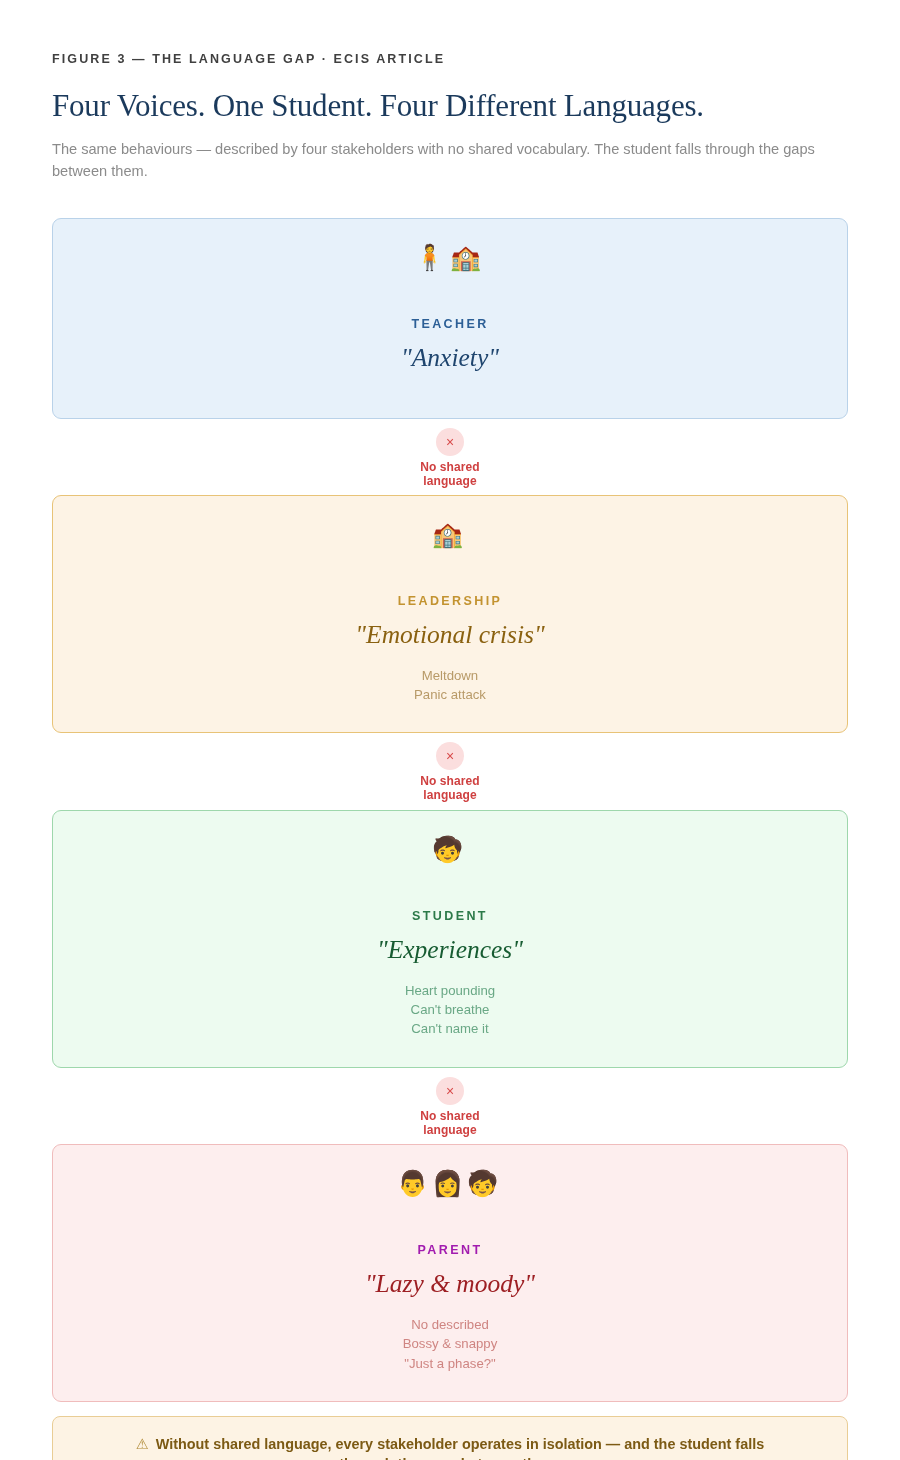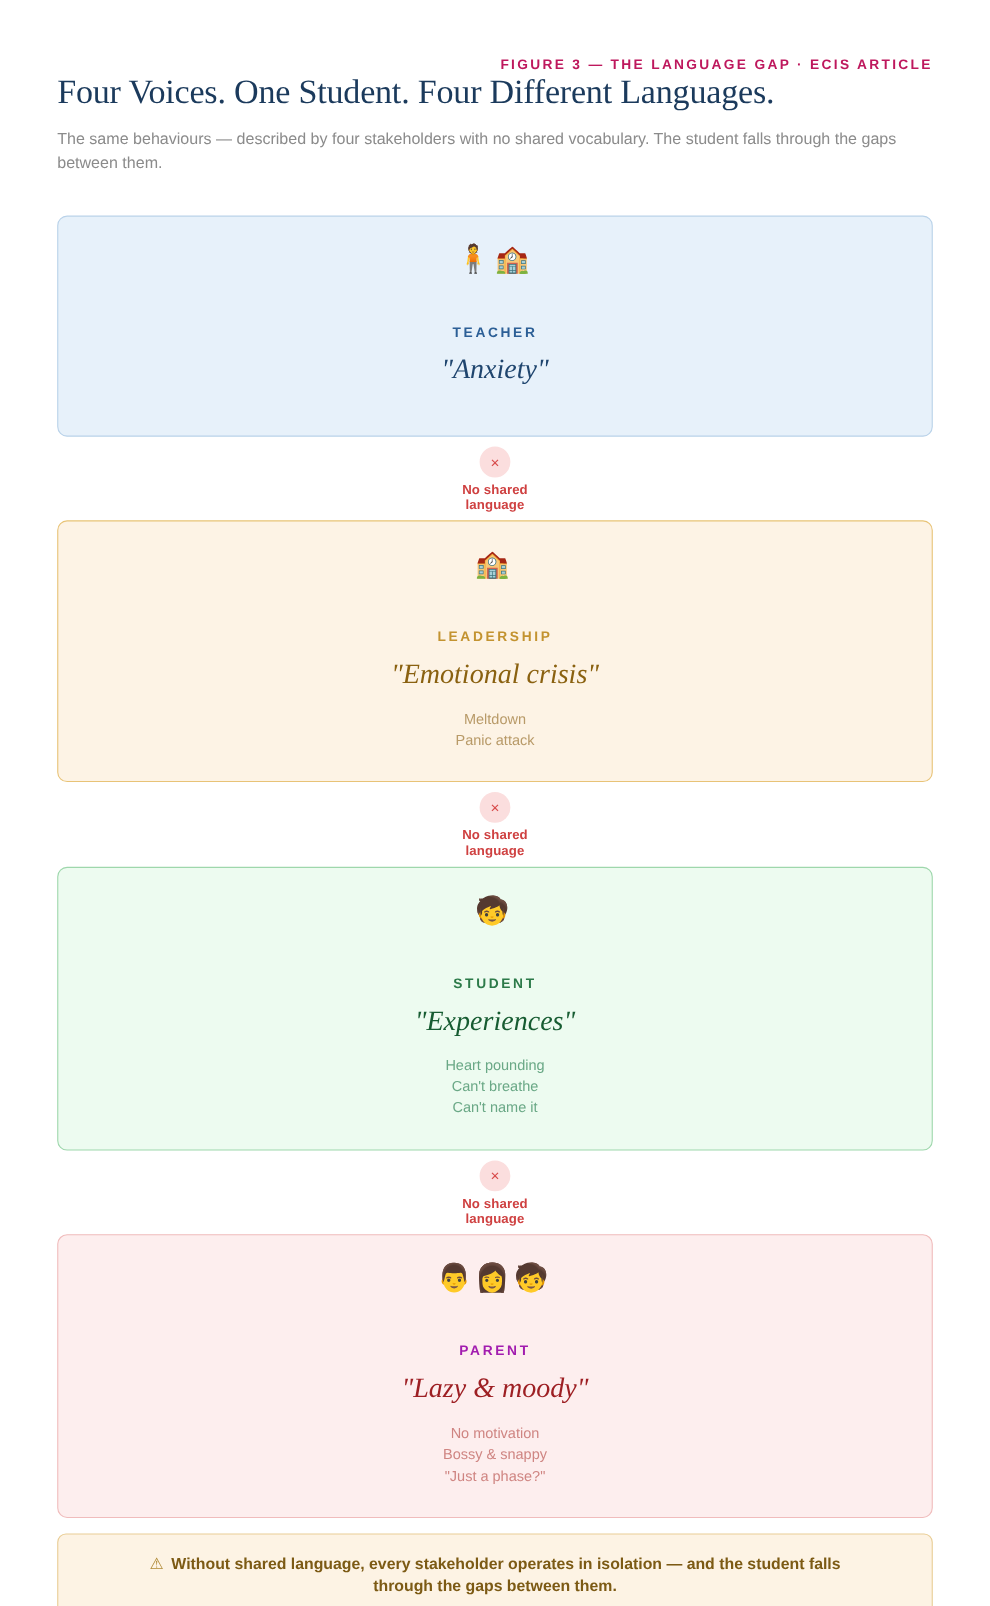--- a/index.html
+++ b/index.html
@@ -22,23 +22,23 @@
     height: 1460px;
     padding: 52px 52px 0 52px;
     position: relative;
   }
 
   
   .eyebrow {
     font-size: 12.5px;
     font-weight: 700;
     letter-spacing: 2.1px;
-    color: #be185d;
+    color: #404040;
     text-transform: uppercase;
-    text-align: right;
+    margin-bottom: 22px;
   }
 
   .headline {
     font-family: "Liberation Serif", serif;
     font-size: 31px;
     font-weight: 400;
     color: #1b3a5c;
     letter-spacing: -0.2px;
     line-height: 1.18;
     margin-bottom: 13px;
@@ -216,21 +216,21 @@
         <div>No shared</div>
         <div>language</div>
       </div>
     </div>
 
     <div class="card card--parent">
       <div class="card-icons emoji">👨👩🧒</div>
       <div class="card-role">PARENT</div>
       <div class="card-quote">"Lazy &amp; moody"</div>
       <div class="card-lines">
-        <div>No motivation</div>
+        <div>No described</div>
         <div>Bossy &amp; snappy</div>
         <div>"Just a phase?"</div>
       </div>
     </div>
 
   </div>
 
   <div class="warn">
     <span class="tri emoji">⚠</span><span>Without shared language, every stakeholder operates in isolation — and the student falls through the gaps between them.</span>
   </div>

